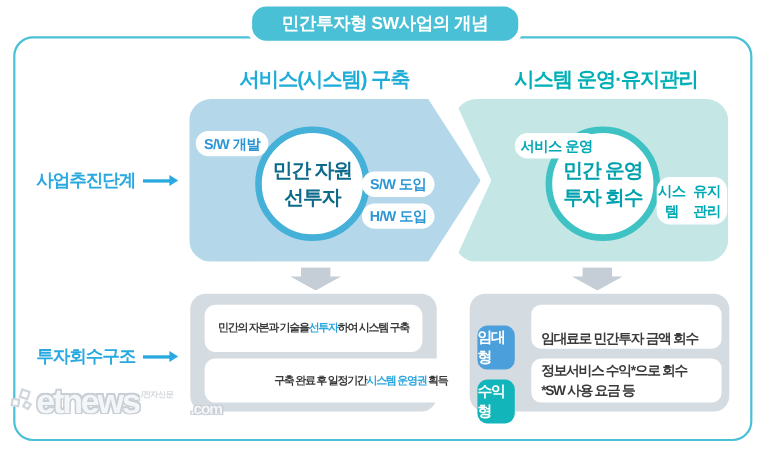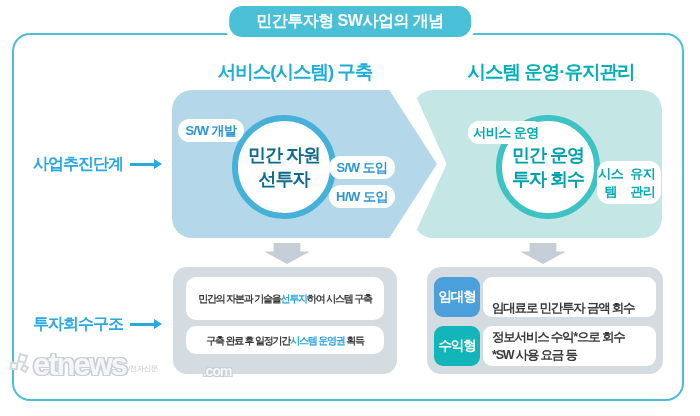--- a/index.html
+++ b/index.html
@@ -65,46 +65,46 @@
 
   
   .panel{position:absolute;top:267px;height:107px;background:#d4dbe1;border-radius:14px;}
   #panel-build{left:173px;width:224px;}
   #panel-operate{left:427px;width:236px;}
 
   .note{position:absolute;left:13px;width:198px;background:#fff;border-radius:10px;
          display:flex;flex-direction:row;align-items:center;justify-content:center;
          font-size:10px;font-weight:bold;color:#3a3a3a;line-height:1.5;
          letter-spacing:-1.2px;text-align:center;}
-  #note1{top:10px;height:43px;} #note2{top:59px;height:28px;}
+  #note1{top:10px;height:43px;} #note2{top:59px;height:40px;padding-left:43px;}
   .hl{color:#2aa5de;}
 
-  .model-badge{position:absolute;left:7px;width:46px;height:40px;border-radius:9px;
+  .model-badge{position:absolute;left:7px;width:34px;height:40px;border-radius:9px;
          color:#fff;font-size:13.5px;font-weight:bold;display:flex;align-items:center;
-         justify-content:center;letter-spacing:-1.2px;}
+         justify-content:center;letter-spacing:-1.2px;margin-top:19px;}
   .model-box{position:absolute;left:56px;width:173px;height:40px;background:#fff;
          border-radius:9px;display:flex;flex-direction:column;justify-content:center;
          padding-left:9px;box-sizing:border-box;font-size:12.5px;font-weight:bold;
          color:#3a3a3a;line-height:1.45;letter-spacing:-1.2px;}
   #model1-badge{top:10px;background:#4b9fdb;} #model1-box{top:10px;justify-content:flex-end;}
   #model2-badge{top:59px;background:#12b5ba;} #model2-box{top:59px;}
 
   
   .watermark{position:absolute;left:10px;top:352px;display:flex;align-items:flex-end;
          z-index:20;}
   .wm-icon{position:relative;width:22px;height:24px;margin-right:1px;}
   .wm-icon span{position:absolute;background:#fff;border:2.5px solid #d0d6dc;box-sizing:border-box;}
   .wm-sq1{width:9px;height:9px;left:8px;top:0;transform:rotate(18deg);}
   .wm-sq2{width:8px;height:8px;left:0;top:8px;transform:rotate(8deg);}
   .wm-sq3{width:7px;height:7px;left:11px;top:11px;transform:rotate(30deg);}
   .wm-text{font-size:31px;font-weight:bold;color:#f4f6f8;line-height:0.85;
          letter-spacing:-2px;
          text-shadow:-1.4px -1.4px 0 #c8cfd6,1.4px -1.4px 0 #c8cfd6,
                      -1.4px 1.4px 0 #c8cfd6,1.4px 1.4px 0 #c8cfd6;}
-  .wm-suffix{display:flex;flex-direction:row;margin-left:2px;}
+  .wm-suffix{display:flex;flex-direction:column;margin-left:2px;}
   .wm-tag{font-size:7.5px;font-weight:bold;color:#d4dade;letter-spacing:-0.5px;}
   .wm-com{font-size:14px;font-weight:bold;color:#f4f6f8;line-height:1;letter-spacing:-1px;
          text-shadow:-1px -1px 0 #c8cfd6,1px -1px 0 #c8cfd6,
                      -1px 1px 0 #c8cfd6,1px 1px 0 #c8cfd6;padding-left:45px;}
 </style>
 </head>
 <body>
 
 <div id="canvas">
 

